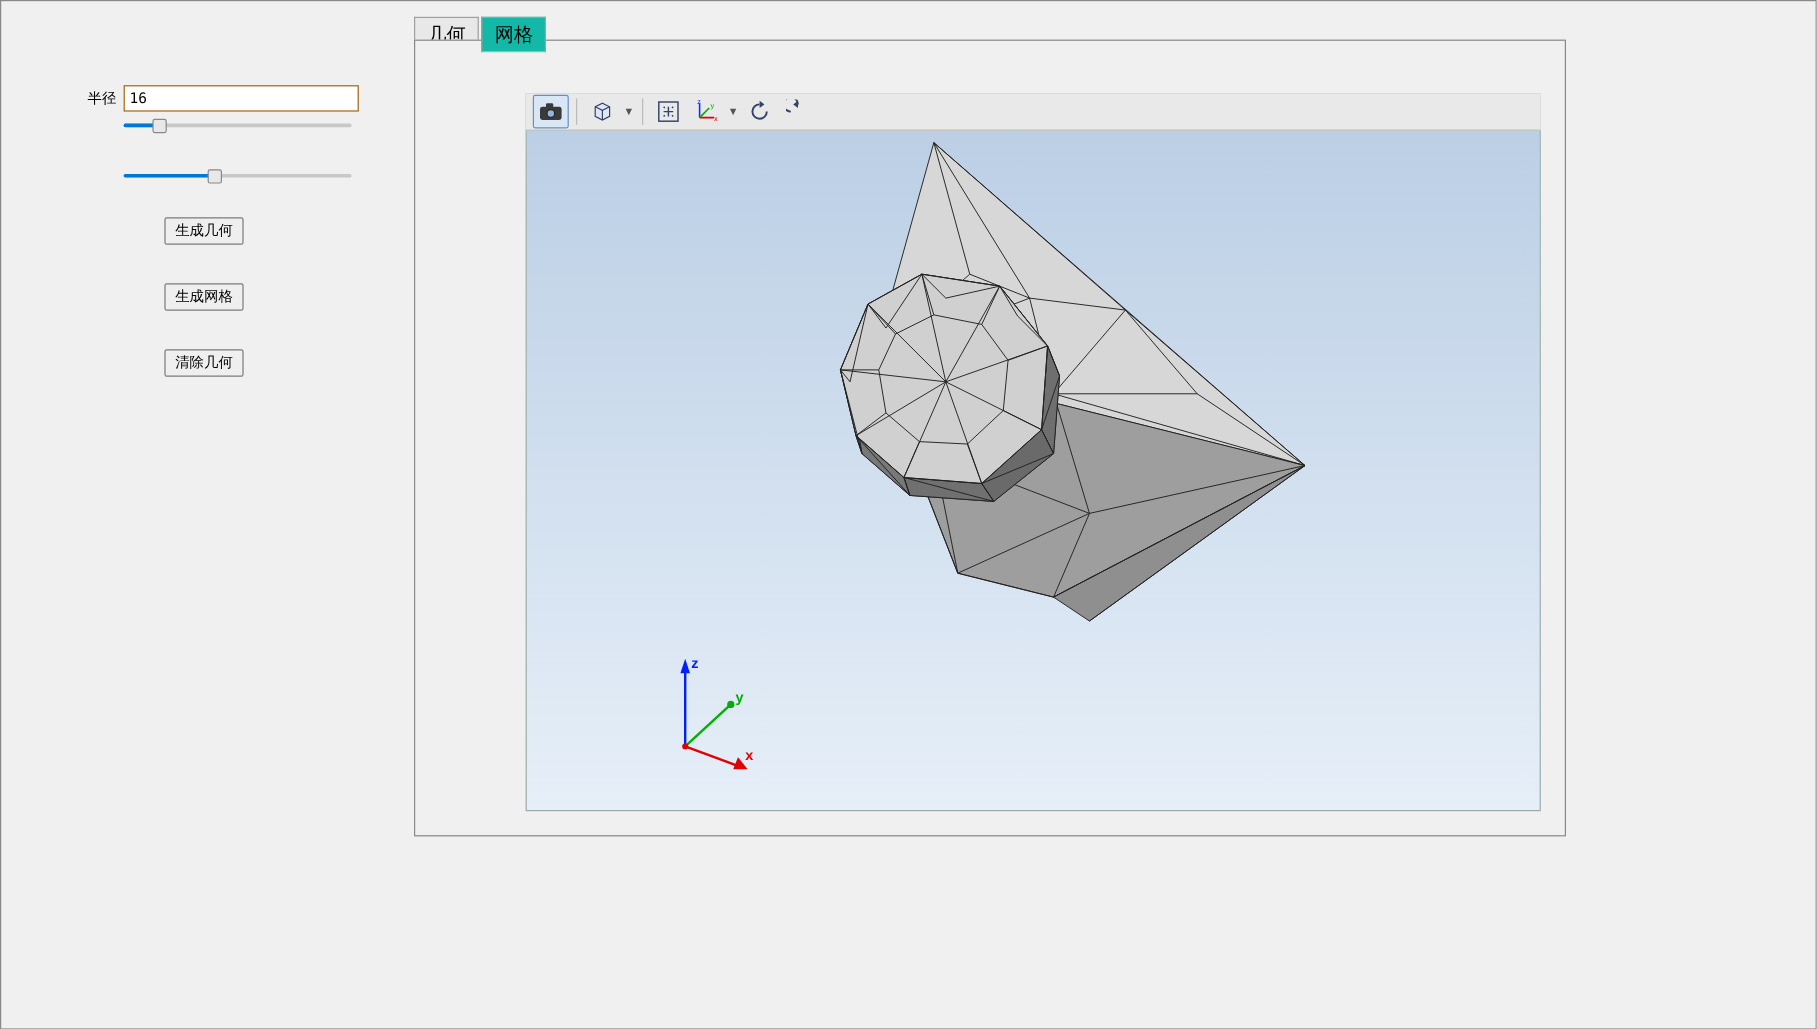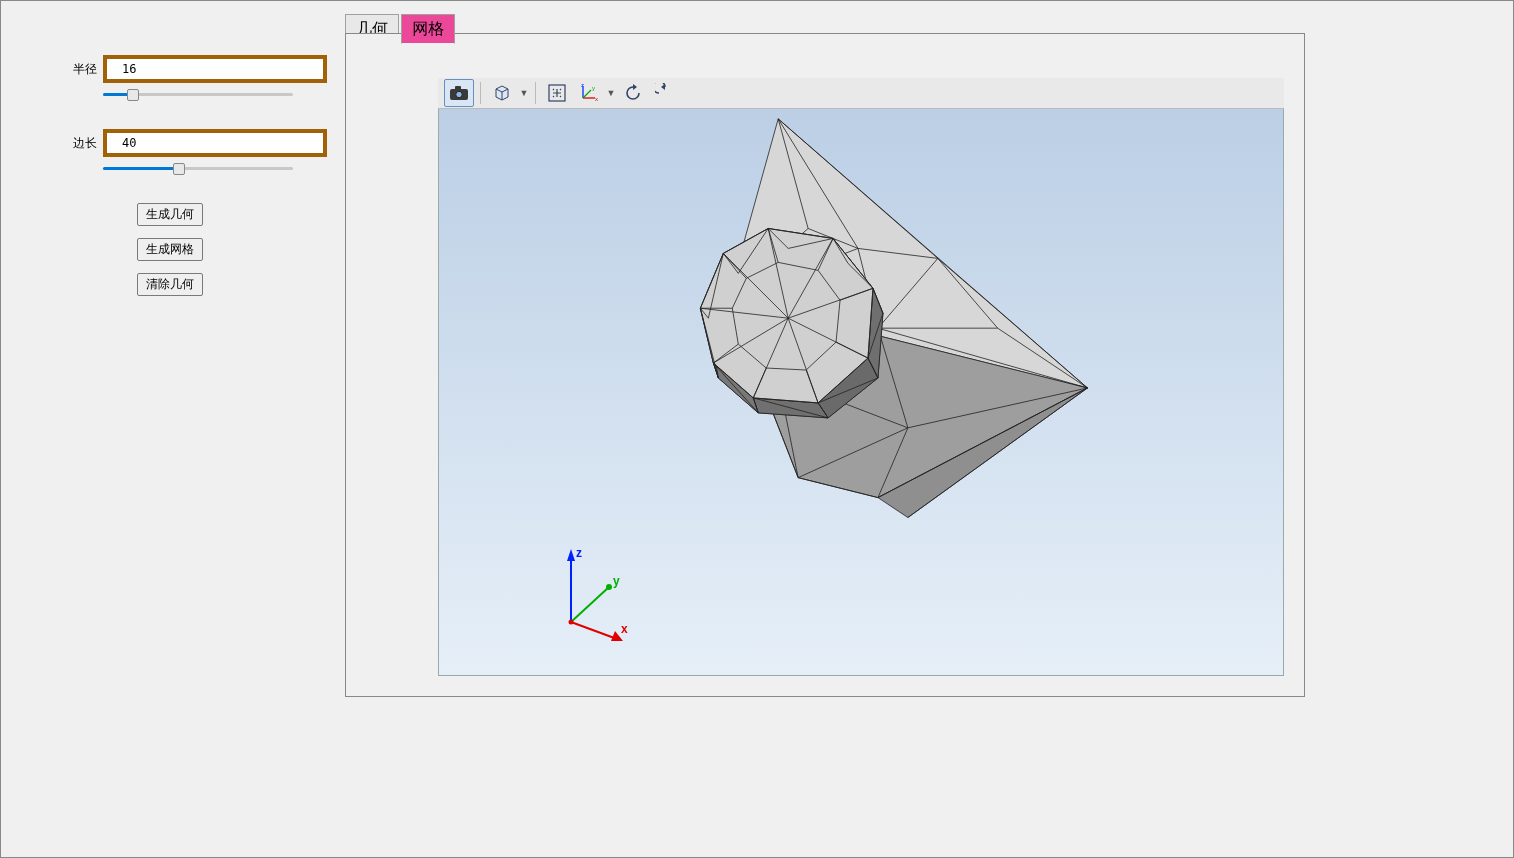--- a/index.html
+++ b/index.html
@@ -1,33 +1,33 @@
 <!DOCTYPE html>
 <html><head>
 <meta charset="utf-8">
 <style>
 html,body{margin:0;padding:0;width:1514px;height:858px;background:#f0f0f0;font-family:"Microsoft YaHei",SimSun,Arial,sans-serif;font-size:12px;color:#000;overflow:hidden}
 .app{position:relative;width:1514px;height:858px;border:1px solid #888;box-sizing:border-box;background:#f0f0f0}
 
 
-.ctrl{position:absolute;left:0;top:0;width:340px;padding-top:54px}
+.ctrl{position:absolute;left:0;top:16px;width:340px;padding-top:54px}
 .row{display:flex;align-items:center;margin-bottom:4px}
 .lbl{width:96px;text-align:right;padding-right:6px;font-size:12px}
-.txt{width:186px;height:20px;border:4px solid #a16207;background:#fff;font:12px monospace;padding:0 15px}
+.txt{width:186px;height:20px;border:1px solid #a16207;background:#fff;font:12px monospace;padding:0 4px}
 .slider-wrap{margin:0 0 28px 102px;width:190px;position:relative;height:14px}
 .slider-track{position:absolute;top:6px;left:0;right:0;height:3px;background:#c8c8c8;border-radius:2px}
 .slider-fill{position:absolute;top:6px;left:0;height:3px;background:#0078d7;border-radius:2px}
 .slider-thumb{position:absolute;top:2px;width:10px;height:10px;background:#e8e8e8;border:1px solid #888;border-radius:2px;transform:translateX(-50%)}
 .btn-col{margin-left:136px}
-.btn{display:block;margin-bottom:12px;padding:2px 8px;font-size:12px;background:#efefef;border:1px solid #7a7a7a;border-radius:2px;cursor:pointer}
+.btn{display:block;margin-bottom:32px;padding:2px 8px;font-size:12px;background:#efefef;border:1px solid #7a7a7a;border-radius:2px;cursor:pointer}
 
 
 .tabs{position:absolute;left:344px;top:12px}
 .tab{display:inline-block;padding:4px 10px 3px;font-size:16px;border:1px solid #a0a0a0;border-bottom:none;background:#e8e8e8;margin-right:-1px;cursor:pointer;position:relative;top:1px}
-.tab.active{background:#ec4899;border-bottom:1px solid #f0f0f0;z-index:2}
+.tab.active{background:#14b8a6;border-bottom:1px solid #f0f0f0;z-index:2}
 .viewport{position:absolute;left:344px;top:32px;width:960px;height:664px;border:1px solid #888;background:#f0f0f0;box-sizing:border-box}
 
 
 .canvas3d{position:absolute;left:92px;top:44px;right:20px;bottom:20px;background:linear-gradient(to bottom,#b9cde4 0%,#e6eff8 100%);border:1px solid #9aa}
 
 
 .tb{position:absolute;left:92px;top:44px;right:20px;height:30px;background:#e9e9e9;border-bottom:1px solid #bbb;display:flex;align-items:center;padding:0 6px;gap:2px;z-index:3}
 .tb-btn{width:28px;height:26px;display:flex;align-items:center;justify-content:center;border:1px solid transparent;border-radius:2px;cursor:pointer}
 .tb-btn.sel{border-color:#6a8fbf;background:#d8e6f6}
 .tb-sep{width:1px;height:22px;background:#bbb;margin:0 4px}
@@ -47,24 +47,20 @@
     <div class="row">
       <div class="lbl">半径</div>
       <input class="txt" value="16" style="">
     </div>
     <div class="slider-wrap">
       <div class="slider-track"></div>
       <div class="slider-fill" id="rfill" style="width: 16%;"></div>
       <div class="slider-thumb" id="rthumb" style="left: 16%;"></div>
     </div>
 
-    <div class="row">
-      <div class="lbl">边长</div>
-      <input class="txt" value="40" style="">
-    </div>
     <div class="slider-wrap">
       <div class="slider-track"></div>
       <div class="slider-fill" id="efill" style="width: 40%;"></div>
       <div class="slider-thumb" id="ethumb" style="left: 40%;"></div>
     </div>
 
     <div class="btn-col">
       <button class="btn">生成几何</button>
       <button class="btn">生成网格</button>
       <button class="btn">清除几何</button>

